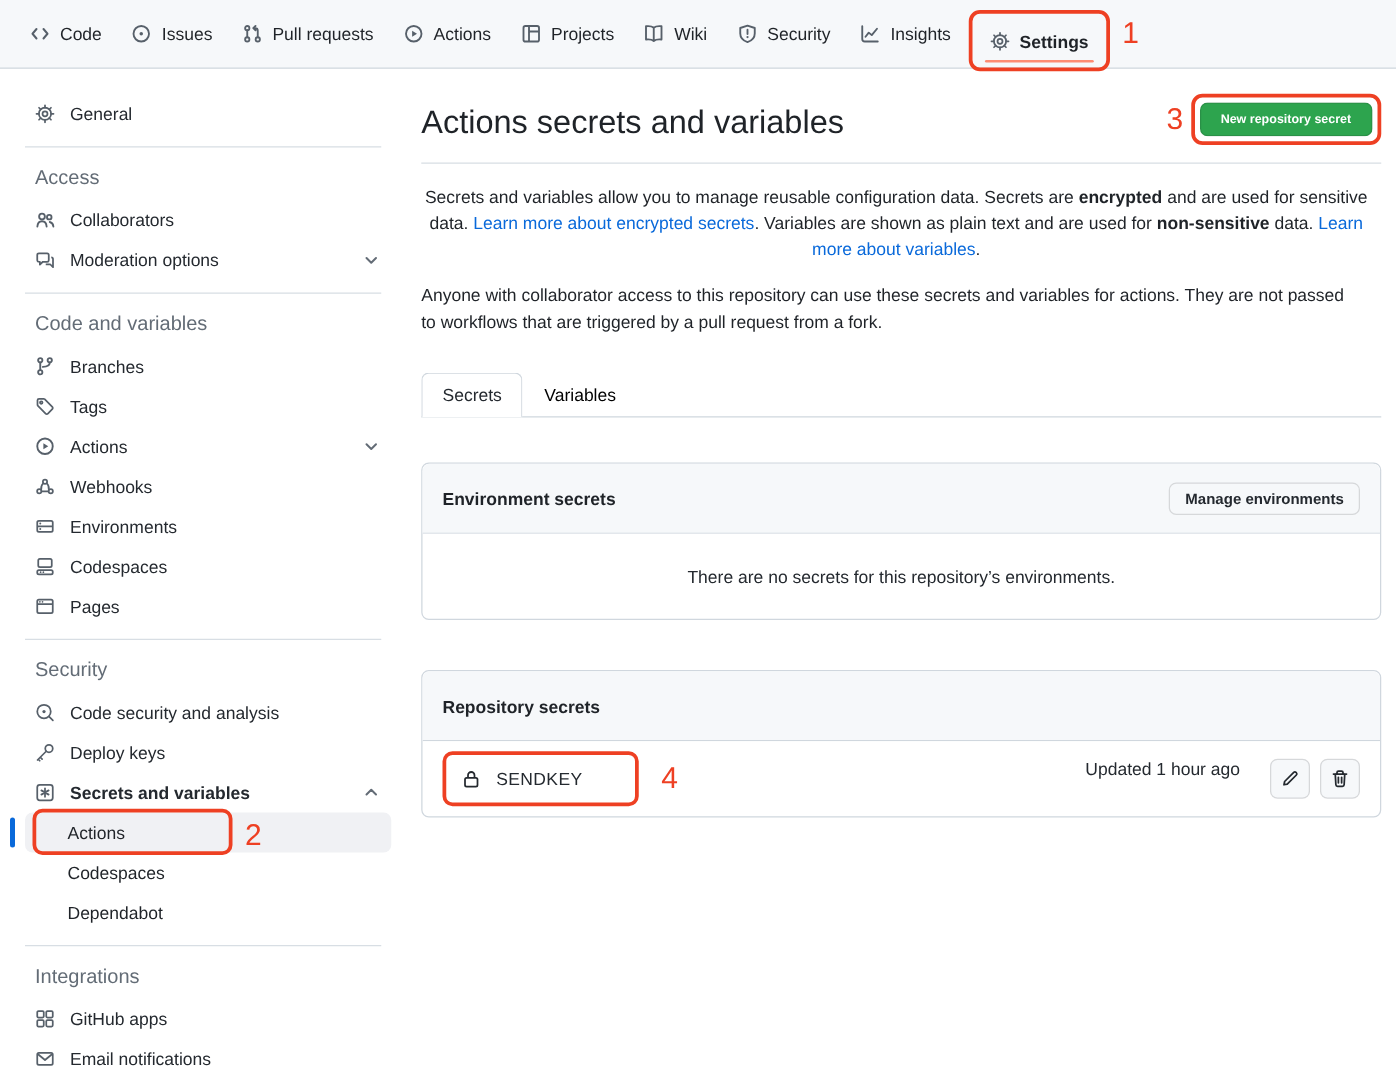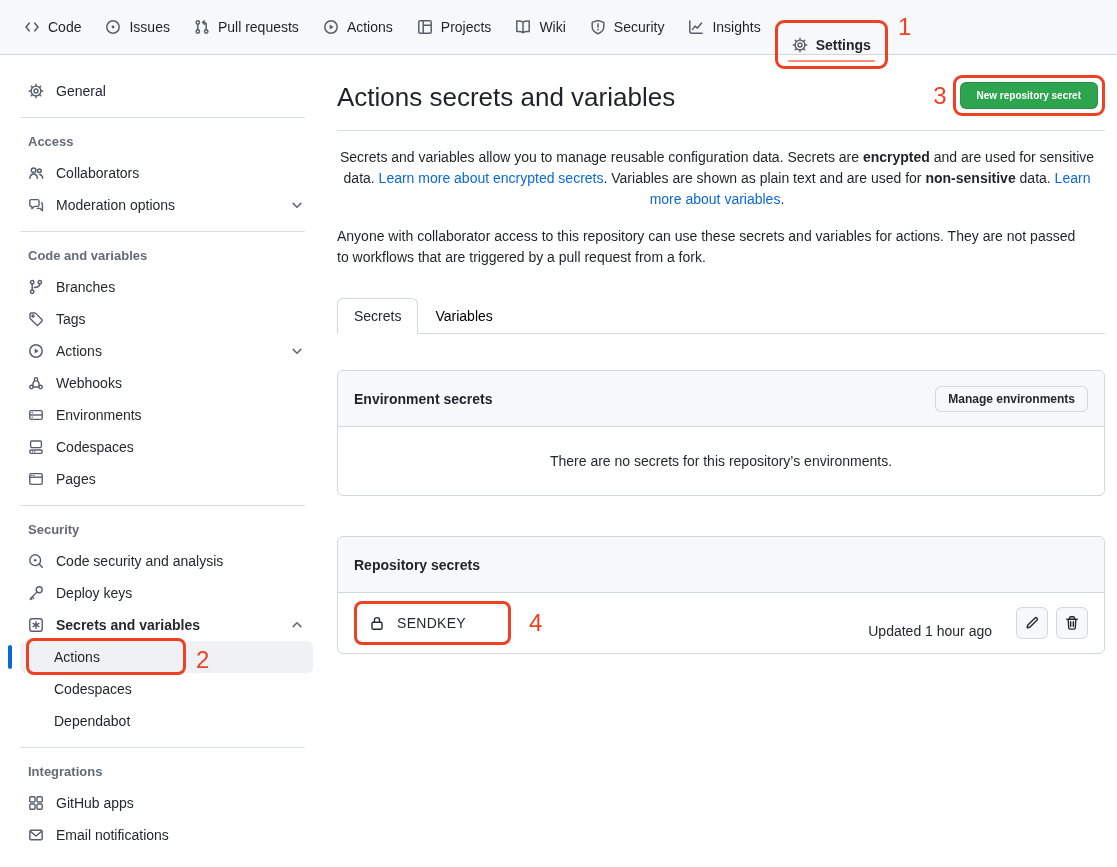--- a/index.html
+++ b/index.html
@@ -19,21 +19,21 @@
   body{
     width:1117px;height:867px;overflow:hidden;background:#fff;
     font-family:"Liberation Sans", sans-serif;color:var(--text);font-size:14px;
   }
   svg{display:block;}
   .ic{width:16px;height:16px;color:#57606a;flex:none;}
 
   
   .topnav{
     height:55px;background:var(--gray-bg);border-bottom:1px solid var(--border);
-    display:flex;align-items:stretch;padding:12px 14px;gap:4px;overflow:visible;
+    display:flex;align-items:stretch;padding:0 14px;gap:4px;overflow:visible;
   }
   .nav-item{
     display:flex;align-items:center;gap:8px;padding:0 10px;cursor:pointer;
     color:var(--text);position:relative;
   }
   .nav-item .lbl{white-space:nowrap;}
   .nav-anno{
     border:3px solid var(--red);border-radius:9px;align-self:flex-start;
     margin-top:8px;height:49px;display:flex;align-items:stretch;padding:0 4px;
     position:relative;z-index:2;background:transparent;
@@ -69,21 +69,21 @@
   .active-bar{
     position:absolute;left:-12px;top:4px;width:4px;height:24px;border-radius:3px;
     background:var(--blue);
   }
   .sub-anno-box{
     position:absolute;left:6px;top:-3px;width:160px;height:37px;
     border:3px solid var(--red);border-radius:8px;pointer-events:none;
   }
   .sub-anno-num{position:absolute;left:176px;top:5px;color:var(--red);font-size:24px;}
   .section-header{
-    font-size:13px;font-weight:700;color:var(--muted);margin:16px 0 8px;padding-left:12px;
+    font-size:16px;font-weight:400;color:var(--muted);margin:16px 0 8px;padding-left:12px;
   }
   .side-divider{border-top:1px solid var(--divider);margin:10px 8px 10px 4px;}
 
   
   main{flex:1;padding:26px 12px 0 16px;}
   .head-row{display:flex;align-items:flex-start;justify-content:space-between;}
   h1.page-title{font-size:26px;font-weight:400;margin:0;line-height:32px;color:var(--text);}
   .btn-green{
     background:var(--green);color:#fff;border:1px solid rgba(27,31,36,.15);
     border-radius:6px;font-size:10px;font-weight:700;padding:7px 16px;cursor:pointer;
@@ -120,21 +120,21 @@
   }
   .box-empty{padding:26px 16px;text-align:center;color:#24292f;}
 
   .secret-row{display:flex;align-items:center;justify-content:space-between;padding:8px 16px;}
   .secret-left{display:flex;align-items:center;}
   .secret-anno-box{
     border:3px solid var(--red);border-radius:8px;
     padding:11px 42px 11px 12px;display:flex;align-items:center;gap:12px;
   }
   .secret-name{color:#24292f;letter-spacing:.3px;}
-  .secret-right{display:flex;align-items:flex-end;gap:24px;}
+  .secret-right{display:flex;align-items:flex-start;gap:24px;}
   .updated{color:#24292f;}
   .icon-btns{display:flex;gap:8px;}
   .icon-btn{
     width:32px;height:32px;border:1px solid rgba(31,35,40,.15);border-radius:6px;
     background:var(--gray-bg);display:flex;align-items:center;justify-content:center;
     cursor:pointer;color:#24292f;padding:0;
   }
 </style>
 </head>
 <body>

